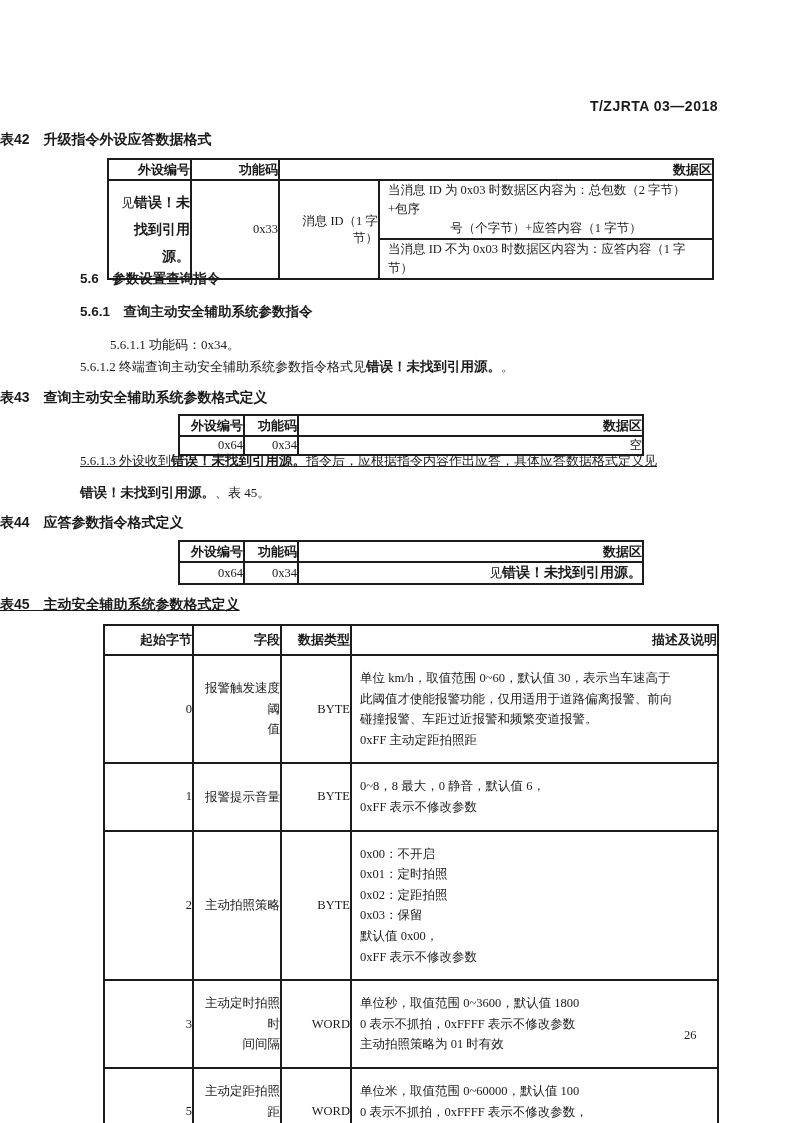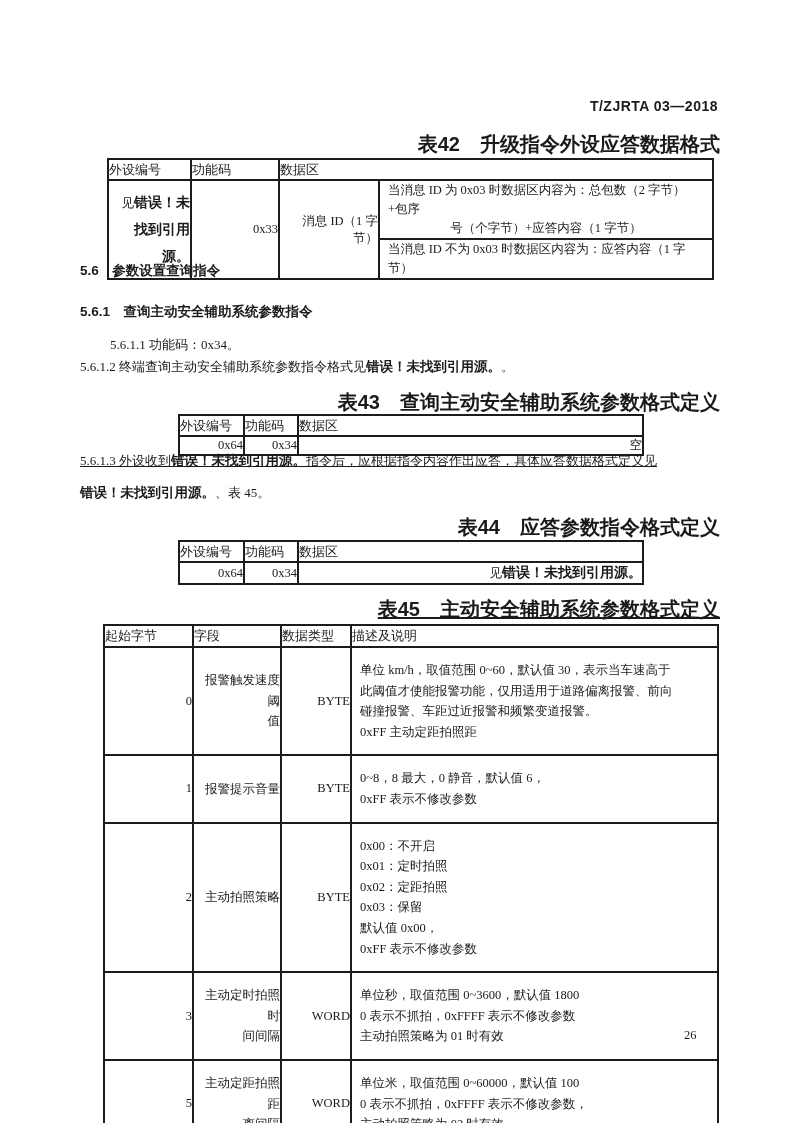--- a/index.html
+++ b/index.html
@@ -11,43 +11,43 @@
     color:#1a1a1a;
     overflow:hidden;
   }
   .abs{position:absolute;}
   .hdr{
     top:98px;right:76px;
     font-family:"Liberation Sans", sans-serif;
     font-weight:bold;font-size:14px;letter-spacing:0.5px;
   }
   .tbl-title{
-    left:0;width:720px;text-align:right;
-    font-family:"Liberation Sans", sans-serif;
-    font-weight:bold;font-size:20px;
+    left:0;width:720px;text-align:left;
+    font-family:"Liberation Sans", sans-serif;
+    font-weight:bold;font-size:14px;
   }
   .sec-h{
     left:80px;
     font-family:"Liberation Sans", sans-serif;
     font-weight:bold;font-size:13.5px;
   }
   .para{
     left:80px;width:640px;
     font-size:13px;line-height:22px;
   }
   .b{
     font-family:"Liberation Sans", sans-serif;
     font-weight:bold;font-size:13.5px;
   }
   table{border-collapse:collapse;table-layout:fixed;}
   td,th{border:2px solid #1c1c1c;padding:0;overflow:hidden;}
   th{
     font-family:"Liberation Sans", sans-serif;
-    font-weight:normal;font-size:13px;
-    text-align:left;vertical-align:middle;
+    font-weight:bold;font-size:13px;
+    text-align:right;vertical-align:middle;
   }
   td{
     font-size:12.5px;text-align:right;vertical-align:middle;
   }
   .ln{line-height:20.6px;}
   .cell-left{text-align:left;padding:12px 8px;}
   .t42-c1{line-height:26px;}
   .t42-c1 .ln{line-height:26px;}
   .t42-c1 .b{font-size:14px;}
   .t42-sub{text-align:left;padding:0 8px;}
@@ -92,21 +92,21 @@
         </td>
   </tr>
   <tr style="height:40px;margin-left:48px;">
     <td class="t42-sub">
           <div class="ln">当消息 ID 不为 0x03 时数据区内容为：应答内容（1 字节）</div>
         </td>
   </tr>
 </tbody>
   </table>
 
-<div class="abs sec-h" style="top:262px;text-align:right;">5.6　参数设置查询指令</div>
+<div class="abs sec-h" style="top:270px;text-align:right;">5.6　参数设置查询指令</div>
 <div class="abs sec-h" style="top:303px;">5.6.1　查询主动安全辅助系统参数指令</div>
 <div class="abs para" style="top:334px;margin-left:30px;"><span>5.6.1.1 功能码：0x34。</span></div>
 <div class="abs para" style="top:356px;"><span>5.6.1.2 终端查询主动安全辅助系统参数指令格式见</span><span class="b">错误！未找到引用源。</span><span>。</span></div>
 
 <div class="abs tbl-title" style="top:389px;">表43　查询主动安全辅助系统参数格式定义</div>
 
 <table class="abs" style="left:178px;top:414px;width:464px;">
   <colgroup>
       <col style="width:65px">
       <col style="width:54px">
@@ -154,21 +154,21 @@
 <div class="abs tbl-title" style="top:596px;text-decoration:underline;">表45　主动安全辅助系统参数格式定义</div>
 
 <table class="abs" style="left:103px;top:624px;width:614px;">
   <colgroup>
       <col style="width:89px">
       <col style="width:88px">
       <col style="width:70px">
       <col style="width:367px">
     </colgroup>
   <tbody>
-      <tr style="height:22px;">
+      <tr style="height:30px;">
     <th>起始字节</th>
     <th>字段</th>
     <th>数据类型</th>
     <th>描述及说明</th>
   </tr>
   <tr style="height:83px;">
     <td>0</td>
     <td>
           <div class="ln">报警触发速度阈</div>
           <div class="ln">值</div>

